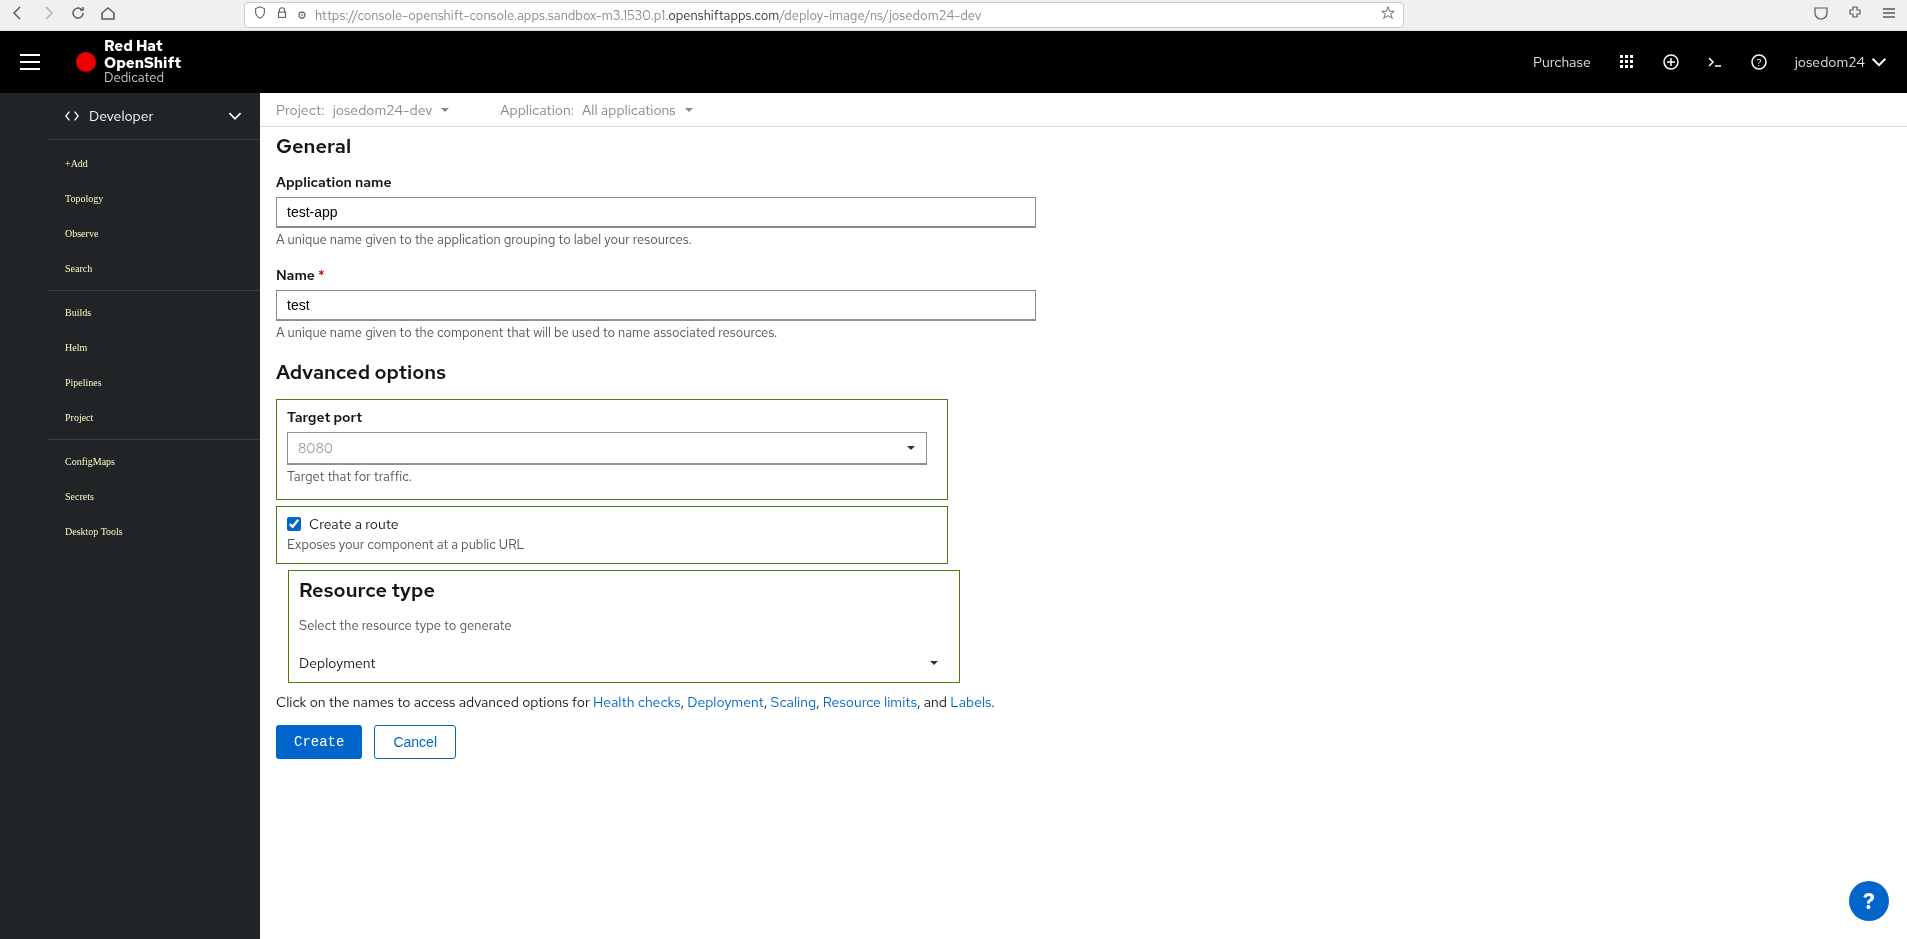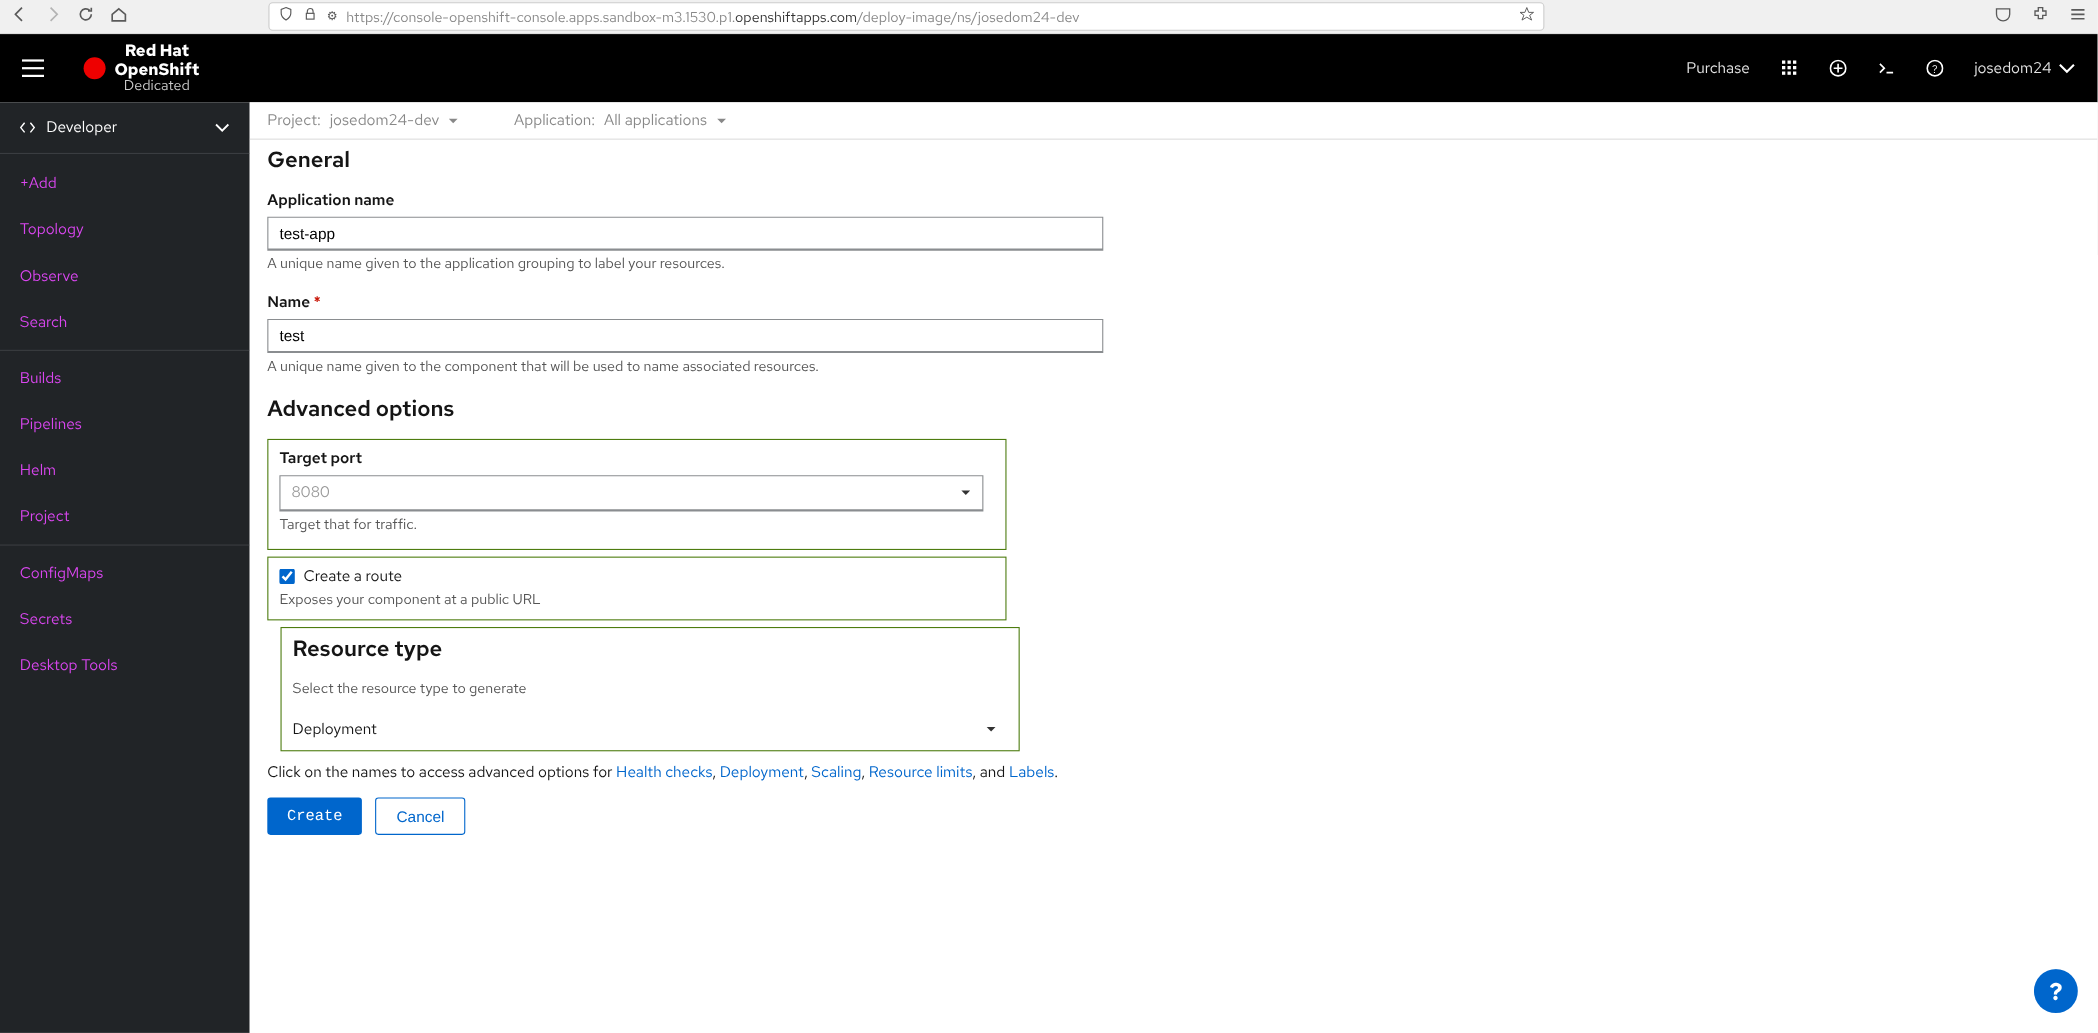--- a/index.html
+++ b/index.html
@@ -9,41 +9,41 @@
     .browser-chrome { height: 31px; background: #f0f0f0; display: flex; align-items: center; padding: 0 10px; gap: 8px; border-bottom: 1px solid #ddd; }
     .browser-nav { display: flex; gap: 14px; align-items: center; }
     .browser-nav svg { width: 16px; height: 16px; fill: #5a5a5a; }
     .url-bar { flex: 1; max-width: 1160px; margin-left: 120px; display: flex; align-items: center; gap: 8px; background: #fff; border: 1px solid #ccc; border-radius: 4px; padding: 2px 8px; height: 26px; }
     .url-bar .url-text { flex: 1; color: #888; font-size: 13px; }
     .url-bar .url-text .bold { color: #333; }
     .browser-right { display: flex; gap: 18px; align-items: center; margin-left: auto; }
     .browser-right svg { width: 16px; height: 16px; fill: #5a5a5a; }
 
     
-    .masthead { height: 62px; background: #000; color: #fff; display: flex; align-items: center; padding: 0 20px; gap: 16px; text-align: center; }
+    .masthead { height: 62px; background: #000; color: #fff; display: flex; align-items: center; padding: 0 20px; gap: 16px; }
     .hamburger { width: 20px; height: 16px; display: flex; flex-direction: column; justify-content: space-between; cursor: pointer; }
     .hamburger span { display: block; height: 2px; background: #fff; }
     .brand { display: flex; align-items: center; gap: 8px; margin-left: 20px; }
     .brand-logo { width: 20px; height: 20px; background: #e00; border-radius: 50%; position: relative; }
     .brand-text { line-height: 1.1; }
     .brand-text .l1 { font-weight: 700; font-size: 15px; }
     .brand-text .l2 { font-weight: 700; font-size: 15px; }
     .brand-text .l3 { font-weight: 400; font-size: 13px; color: #ccc; }
     .masthead-right { margin-left: auto; display: flex; align-items: center; gap: 28px; }
     .masthead-right .item { color: #e5e5e5; font-size: 14px; display: flex; align-items: center; gap: 6px; cursor: pointer; }
     .masthead-right svg { width: 16px; height: 16px; fill: #fff; }
 
     
     .page { display: flex; height: calc(100vh - 93px); }
-    .sidebar { width: 227px; background: #212427; color: #fff; overflow-y: auto; }
+    .sidebar { width: 260px; background: #212427; color: #fff; overflow-y: auto; padding-left: 47px; }
     .perspective { padding: 14px 18px; border-bottom: 1px solid #3a3d41; display: flex; align-items: center; justify-content: space-between; cursor: pointer; }
     .perspective .left { display: flex; align-items: center; gap: 10px; }
     .perspective svg { width: 14px; height: 14px; fill: #fff; }
     .nav-section { padding: 6px 0; }
-    .nav-item { padding: 12px 18px; color: #d946ef; font-size: 14px; cursor: pointer; }
+    .nav-item { padding: 12px 18px; color: #fef9c3; font-size: 10px; cursor: pointer; font-family: Liberation Serif, serif; }
     .nav-divider { height: 1px; background: #3a3d41; margin: 4px 0; }
 
     .main { flex: 1; background: #fff; overflow-y: auto; }
     .toolbar { height: 34px; border-bottom: 1px solid #ddd; padding: 0 16px; display: flex; align-items: center; gap: 50px; color: #888; font-size: 14px; }
     .toolbar .dd { display: flex; align-items: center; gap: 8px; cursor: pointer; }
     .toolbar svg { width: 10px; height: 10px; fill: #888; }
 
     .form { padding: 0 16px 30px; max-width: 940px; }
     h2 { font-size: 20px; font-weight: 600; margin: 6px 0 14px; }
     .field { margin-bottom: 18px; }
@@ -190,22 +190,22 @@
           <path d="M1 3l4 4 4-4" stroke="#fff" stroke-width="1.2" fill="none"></path>
         </svg>
     </div>
     <div class="nav-section">
       <div class="nav-item">+Add</div>
       <div class="nav-item">Topology</div>
       <div class="nav-item">Observe</div>
       <div class="nav-item">Search</div>
       <div class="nav-divider"></div>
       <div class="nav-item">Builds</div>
+      <div class="nav-item">Helm</div>
       <div class="nav-item">Pipelines</div>
-      <div class="nav-item">Helm</div>
       <div class="nav-item">Project</div>
       <div class="nav-divider"></div>
       <div class="nav-item">ConfigMaps</div>
       <div class="nav-item">Secrets</div>
       <div class="nav-item">Desktop Tools</div>
     </div>
   </div>
 
   <div class="main">
     <div class="toolbar">

